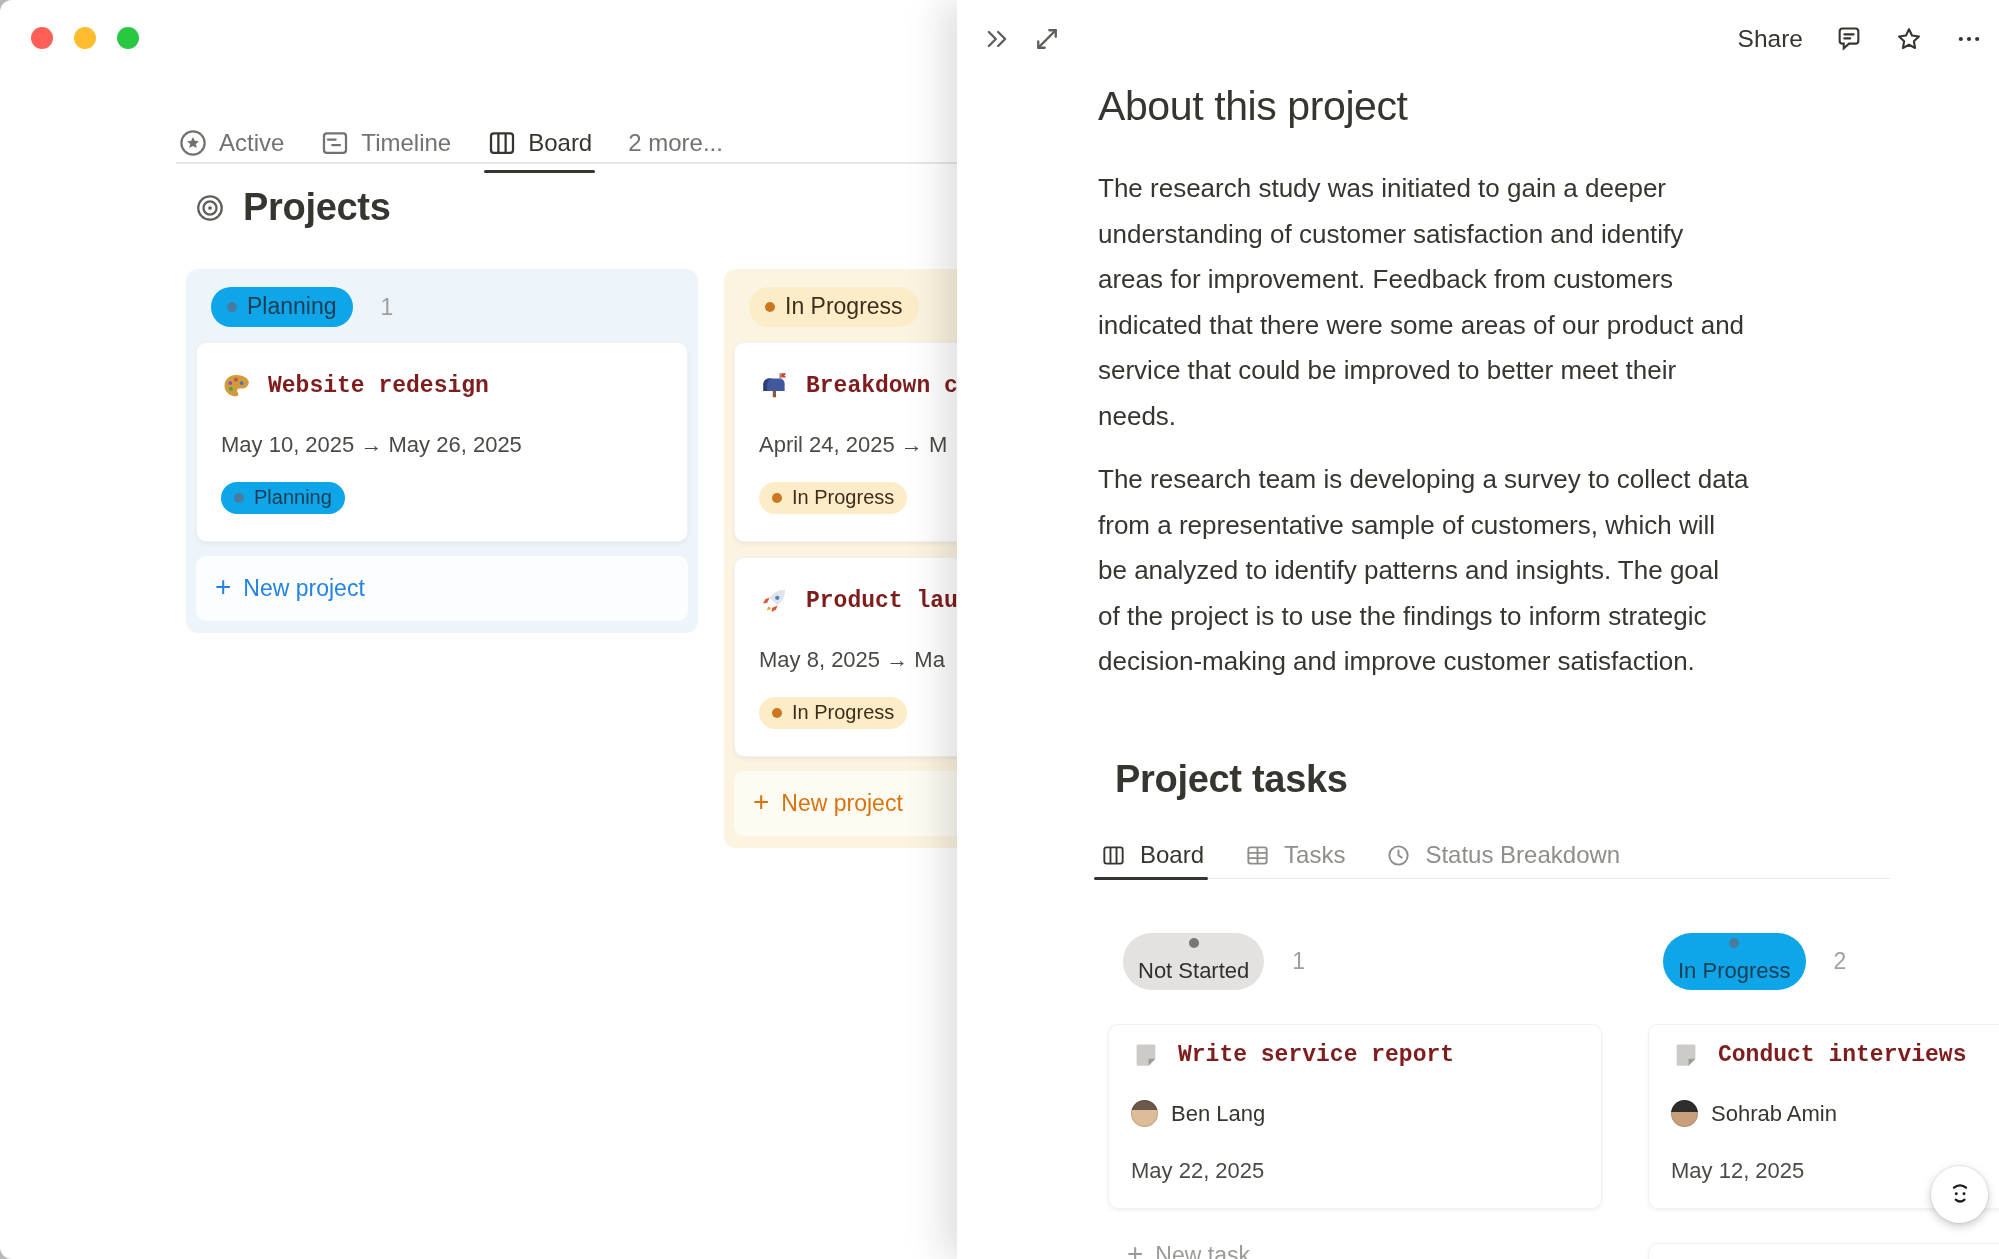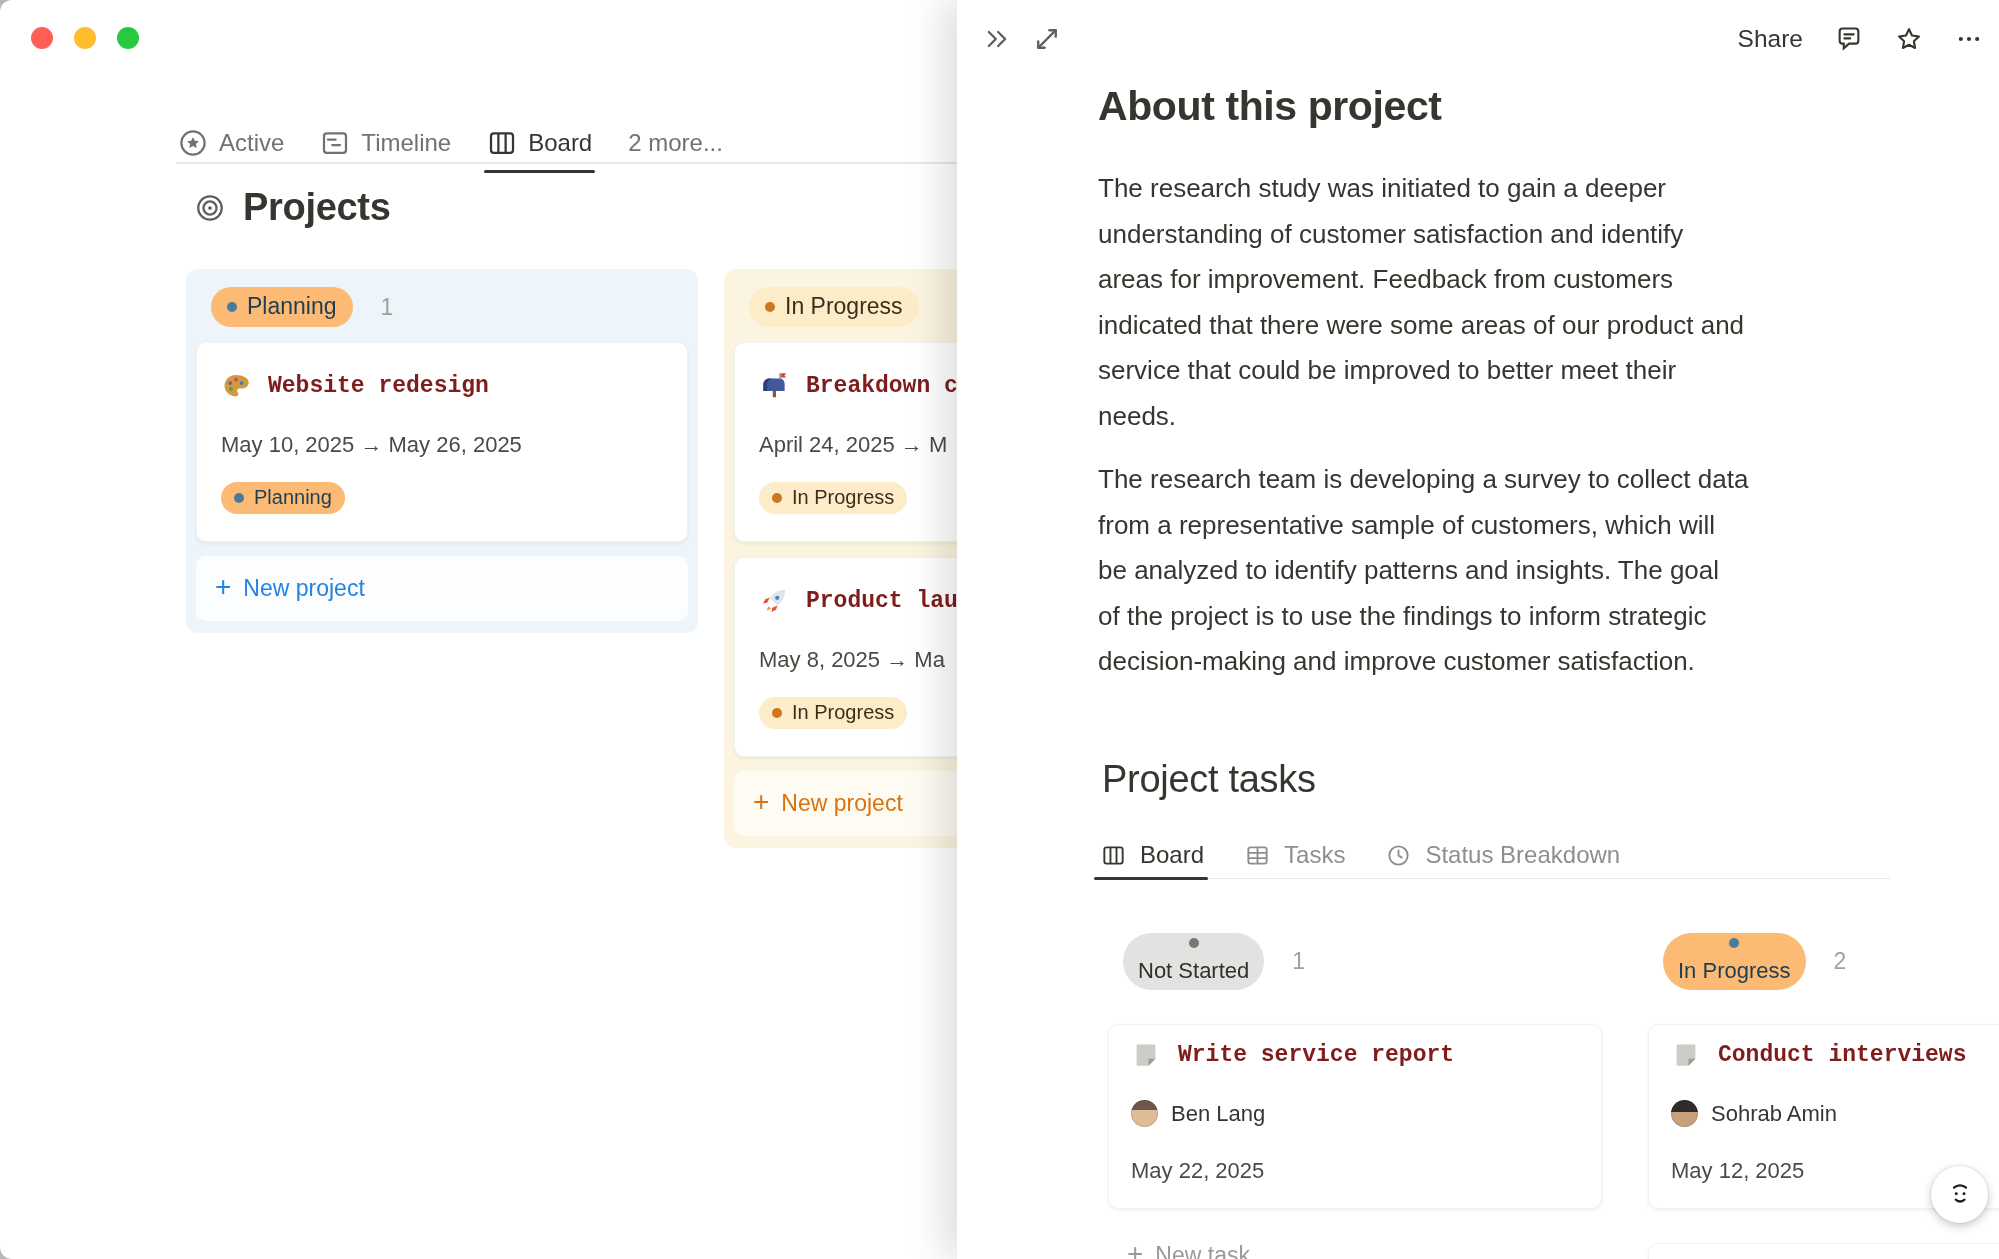--- a/index.html
+++ b/index.html
@@ -41,21 +41,21 @@
   .bcol.c-blue   { background:#eef5fa; }
   .bcol.c-yellow { background:#fbf4e0; }
   .col-header { display:flex; align-items:center; padding:2px 8px 0 15px; }
   .col-count { margin-left:28px; font-size:23px; color:#a09f9b; }
 
   .pill { display:inline-flex; align-items:center; gap:10px; border-radius:999px; font-weight:500; white-space:nowrap; }
   .pill .dot { width:10px; height:10px; border-radius:50%; flex:none; }
   .pill.lg { font-size:23px; padding:6px 16px 7px; }
   .pill.md { font-size:22px; padding:5px 15px 6px;flex-direction:column; }
   .pill.sm { font-size:20px; padding:4px 13px 5px; }
-  .p-blue   { background:#fdba74; color:#1d3d52; }
+  .p-blue   { background:#0ea5e9; color:#1d3d52; }
   .p-blue .dot   { background:#4a7a9d; }
   .p-yellow { background:#fdecc8; color:#402c1b; }
   .p-yellow .dot { background:#cb7721; }
   .p-gray   { background:#e3e2e0; color:#32302c; }
   .p-gray .dot   { background:#787774; }
 
   .card { background:#fff; border-radius:10px; border:1px solid rgba(15,15,15,0.055);
           box-shadow:0 2px 4px rgba(15,15,15,0.055); margin-top:15px; padding:27px 24px; cursor:pointer; }
   .trow { display:flex; align-items:center; gap:17px; font-size:23px; font-weight:600; color:#7f1d1d; line-height:32px;font-family:Liberation Mono, monospace; }
   .cicon { width:30px; height:30px; flex:none; display:flex; align-items:center; justify-content:center; }
@@ -74,25 +74,25 @@
   .panel { position:absolute; left:957px; top:0; width:1042px; height:1259px; background:#fff;
            box-shadow:-14px 0 36px rgba(0,0,0,0.13); z-index:5; }
   .panel-toolbar { display:flex; align-items:center; height:78px; padding:0 16px 0 26px; color:#5f5e5b; }
   .pt-left  { display:flex; align-items:center; gap:22px; }
   .pt-right { margin-left:auto; display:flex; align-items:center; gap:32px; color:#37352f; }
   .tbtn { display:flex; align-items:center; justify-content:center; cursor:pointer; }
   .tbtn svg { width:28px; height:28px; }
   .share-label { font-size:24.5px; color:#37352f; cursor:pointer; }
 
   .panel-content { margin-left:141px; width:812px; }
-  .panel-content h1 { margin:0; padding-top:2px; font-size:41px; line-height:52px; font-weight:700; letter-spacing:-0.4px; }
+  .panel-content h1 { margin:0; padding-top:2px; font-size:41px; line-height:52px; font-weight:400; letter-spacing:-0.4px; }
   .panel-content p { margin:0; white-space:pre-line; font-size:26px; line-height:45.5px; color:#37352f; }
   .panel-content p.first { margin-top:34px; }
   .panel-content p.second { margin-top:18px; }
-  .panel-content h2 { margin:70px 4px 0; font-size:38px; line-height:48px; font-weight:400; letter-spacing:-0.3px; }
+  .panel-content h2 { margin:70px 17px 0; font-size:38px; line-height:48px; font-weight:700; letter-spacing:-0.3px; }
 
   .ptabs { margin-top:30px; height:46px; display:flex; align-items:center; gap:38px;
            border-bottom:1px solid #e9e9e7; width:792px; }
   .ptab { position:relative; height:100%; display:flex; align-items:center; gap:12px;
           font-size:24px; color:#8f8e8a; cursor:pointer; }
   .ptab svg { width:25px; height:25px; }
   .ptab.active { color:#37352f; font-weight:500; }
   .ptab.active::after { content:""; position:absolute; left:-4px; right:-4px; bottom:-2px; height:3px; background:#37352f; border-radius:2px; }
 
   .panel-board { margin-top:34px; display:flex; gap:26px; align-items:flex-start; width:1120px; }

